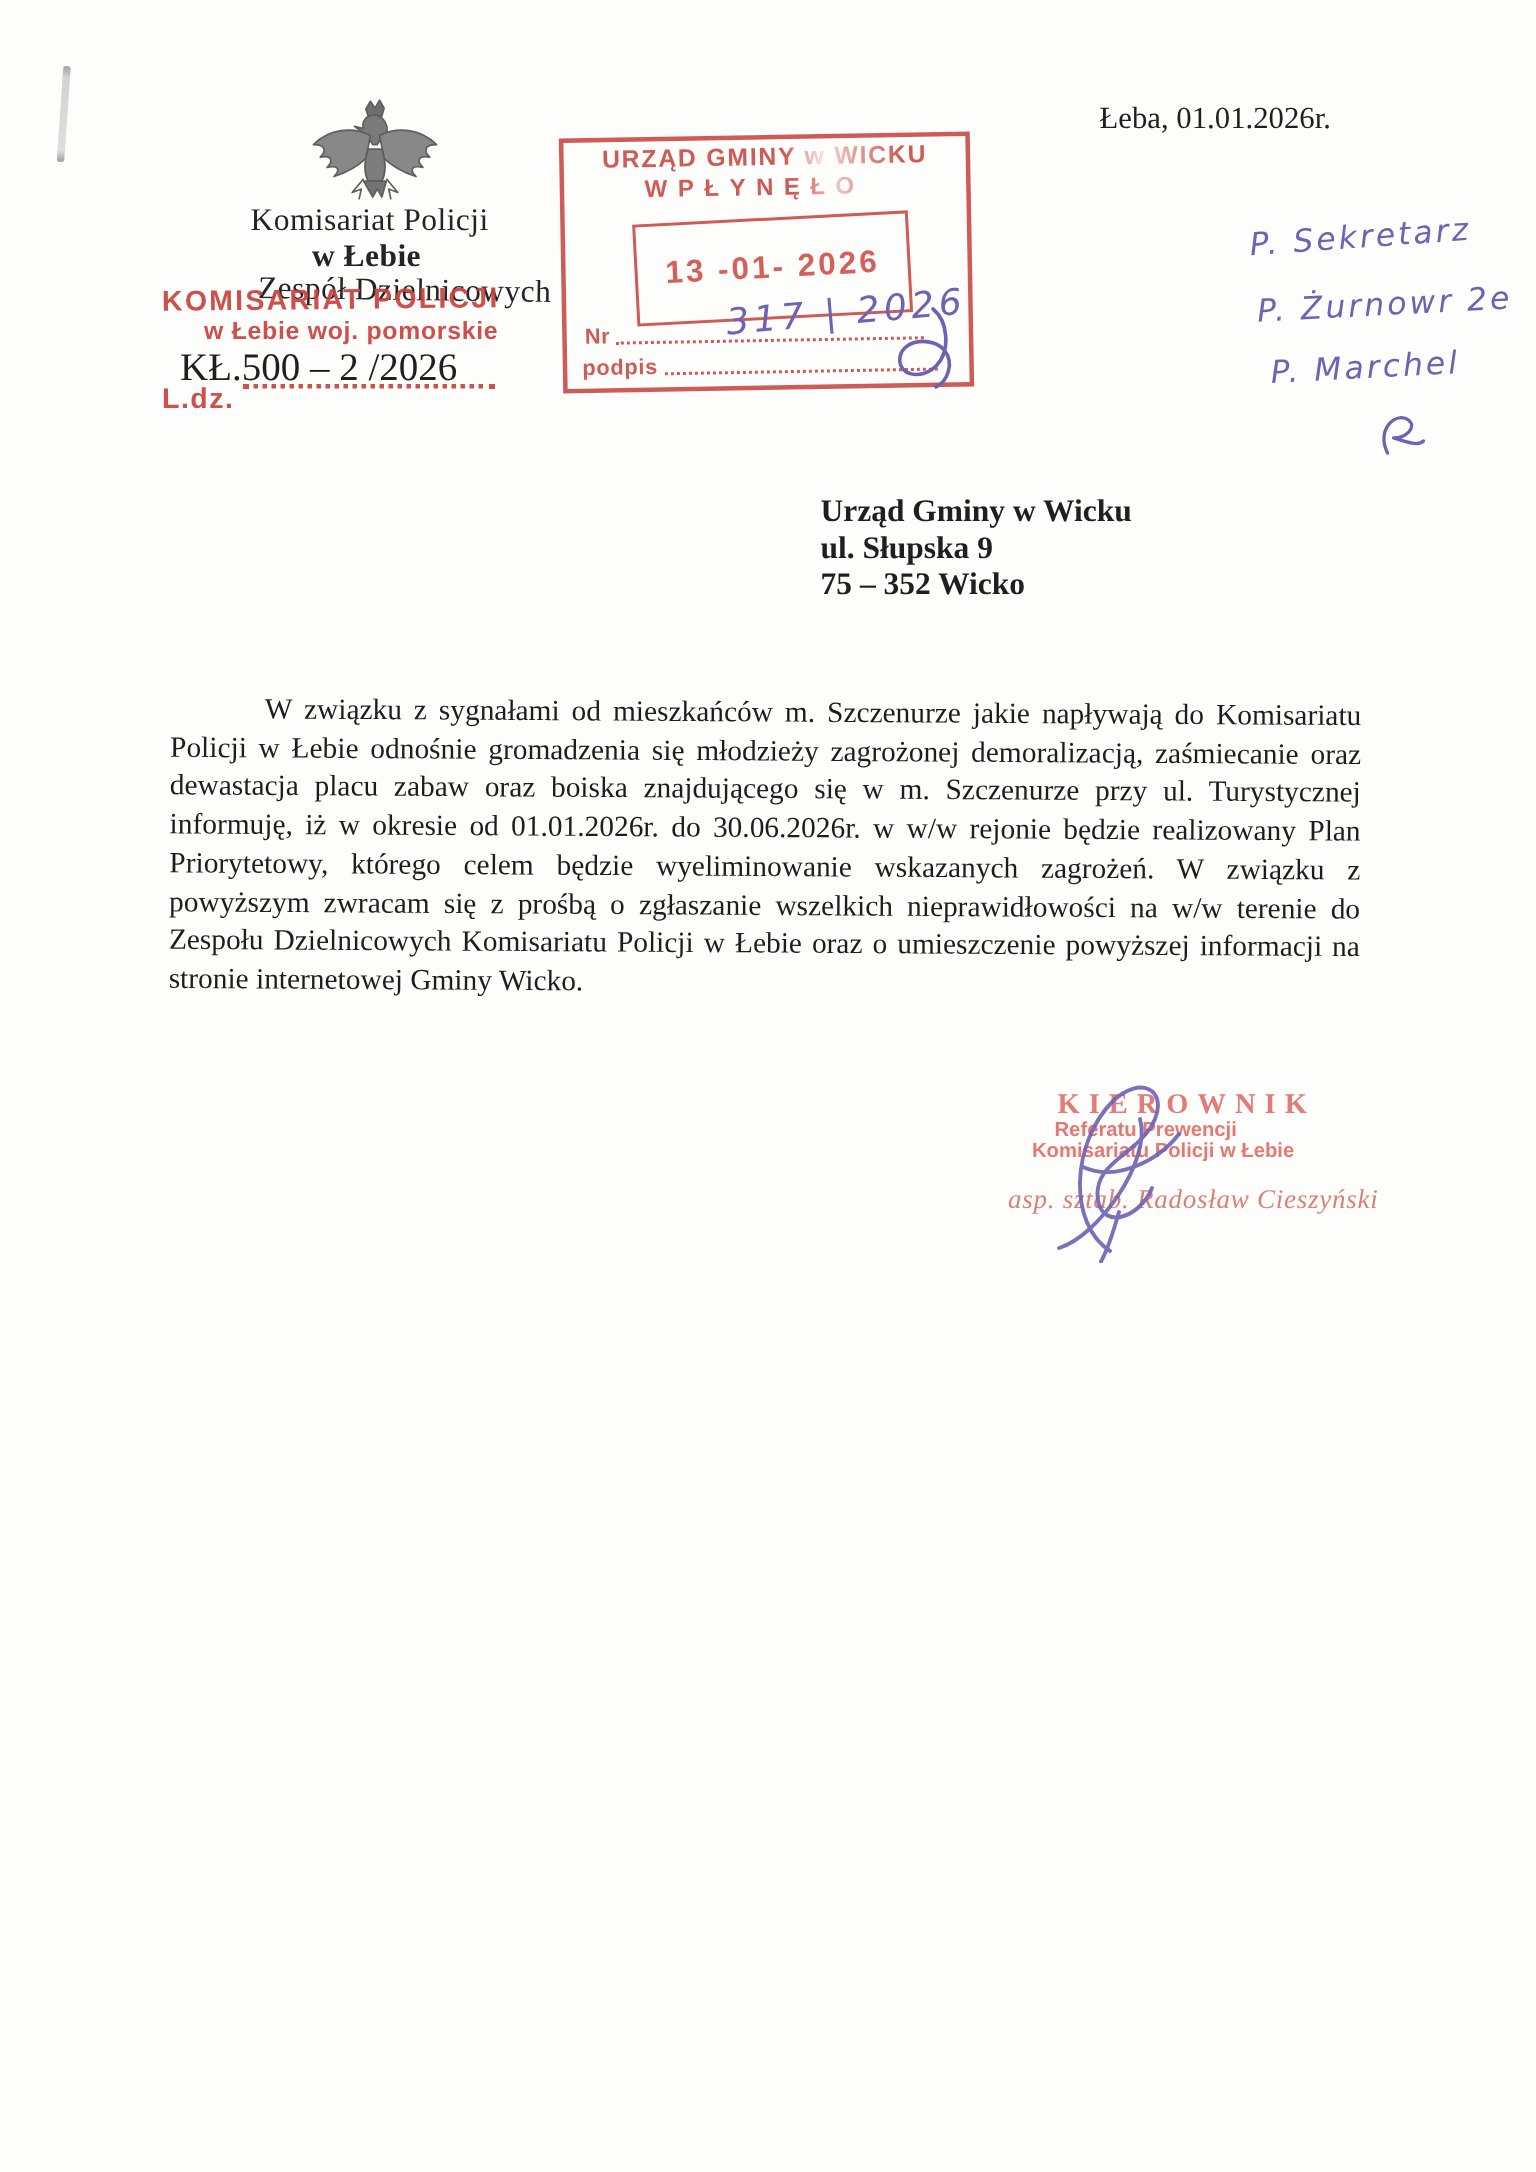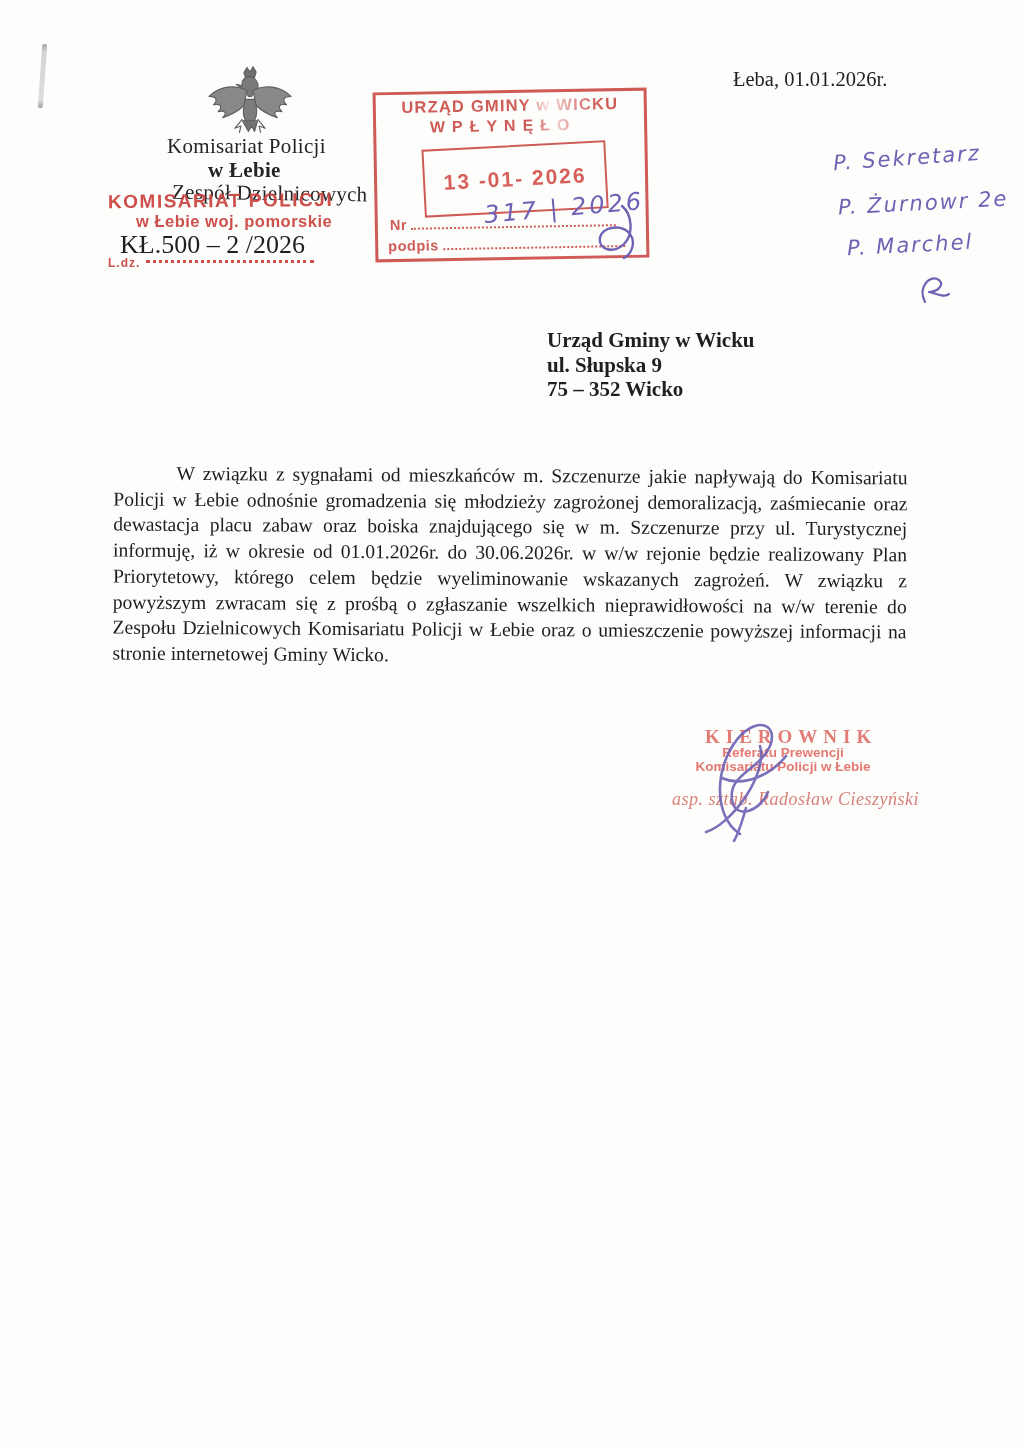--- a/index.html
+++ b/index.html
@@ -21,21 +21,21 @@
   .lh-line{font-size:21px;letter-spacing:.3px;color:#242428;}
   .lh1{left:167px;top:134px;}
   .lh2{left:208px;top:158px;font-weight:bold;}
   .lh3{left:172px;top:181px;transform:rotate(.8deg);}
 
   
   .stamp-red{color:#c9423e;font-family:"Liberation Sans","DejaVu Sans",sans-serif;font-weight:bold;}
   .os1{left:108px;top:190px;font-size:19px;letter-spacing:1.5px;transform:rotate(-.6deg);opacity:.92;}
   .os2{left:136px;top:212px;font-size:16.5px;letter-spacing:.5px;opacity:.92;}
   .ref-no{left:120px;top:230px;font-size:26px;}
-  .ldz{left:108px;top:256px;font-size:12px;letter-spacing:1px;display:flex;align-items:center;opacity:.92;}
+  .ldz{left:108px;top:256px;font-size:19px;letter-spacing:1px;display:flex;align-items:flex-start;opacity:.92;}
   .ldz .leader{display:inline-block;width:168px;border-bottom:3px dotted #c9423e;margin-left:6px;margin-bottom:3px;}
 
   
   .rstamp{
     left:374px;top:90px;width:268px;height:164px;
     border:3px solid #cc4f4a;transform:rotate(-1deg);
     font-family:"Liberation Sans","DejaVu Sans",sans-serif;color:#cc4f4a;opacity:.93;
   }
   .rstamp .office{
     position:absolute;left:0;right:0;top:3px;text-align:center;
@@ -76,21 +76,21 @@
   .body-par{
     left:113px;top:463px;width:794px;
     font-size:19.6px;line-height:25.7px;text-align:justify;text-indent:63px;
     transform:rotate(.35deg);color:#1d1d20;
   }
 
   
   .footer-notes{left:117px;top:678px;font-size:20px;line-height:23.6px;}
 
   
-  .sig-stamp{font-family:"Liberation Sans","DejaVu Sans",sans-serif;text-align:center;}
+  .sig-stamp{font-family:"Liberation Sans","DejaVu Sans",sans-serif;}
   .sg-title{left:705px;top:726px;width:160px;font-family:"Liberation Serif",serif;font-weight:bold;
             font-size:19px;letter-spacing:6px;color:#dd665f;opacity:.85;}
   .sg-l2{left:703px;top:745px;width:160px;font-size:13.5px;font-weight:bold;color:#e0635c;opacity:.85;}
   .sg-l3{left:688px;top:759px;width:190px;font-size:13.5px;font-weight:bold;color:#e0635c;opacity:.85;}
   .sg-signer{left:672px;top:789px;font-size:18px;font-style:italic;color:#d4736d;letter-spacing:.5px;
              font-family:"Liberation Serif",serif;opacity:.9;}
 
   svg.stroke{fill:none;stroke:#6e62b4;stroke-linecap:round;stroke-linejoin:round;}
 </style>
 </head>

